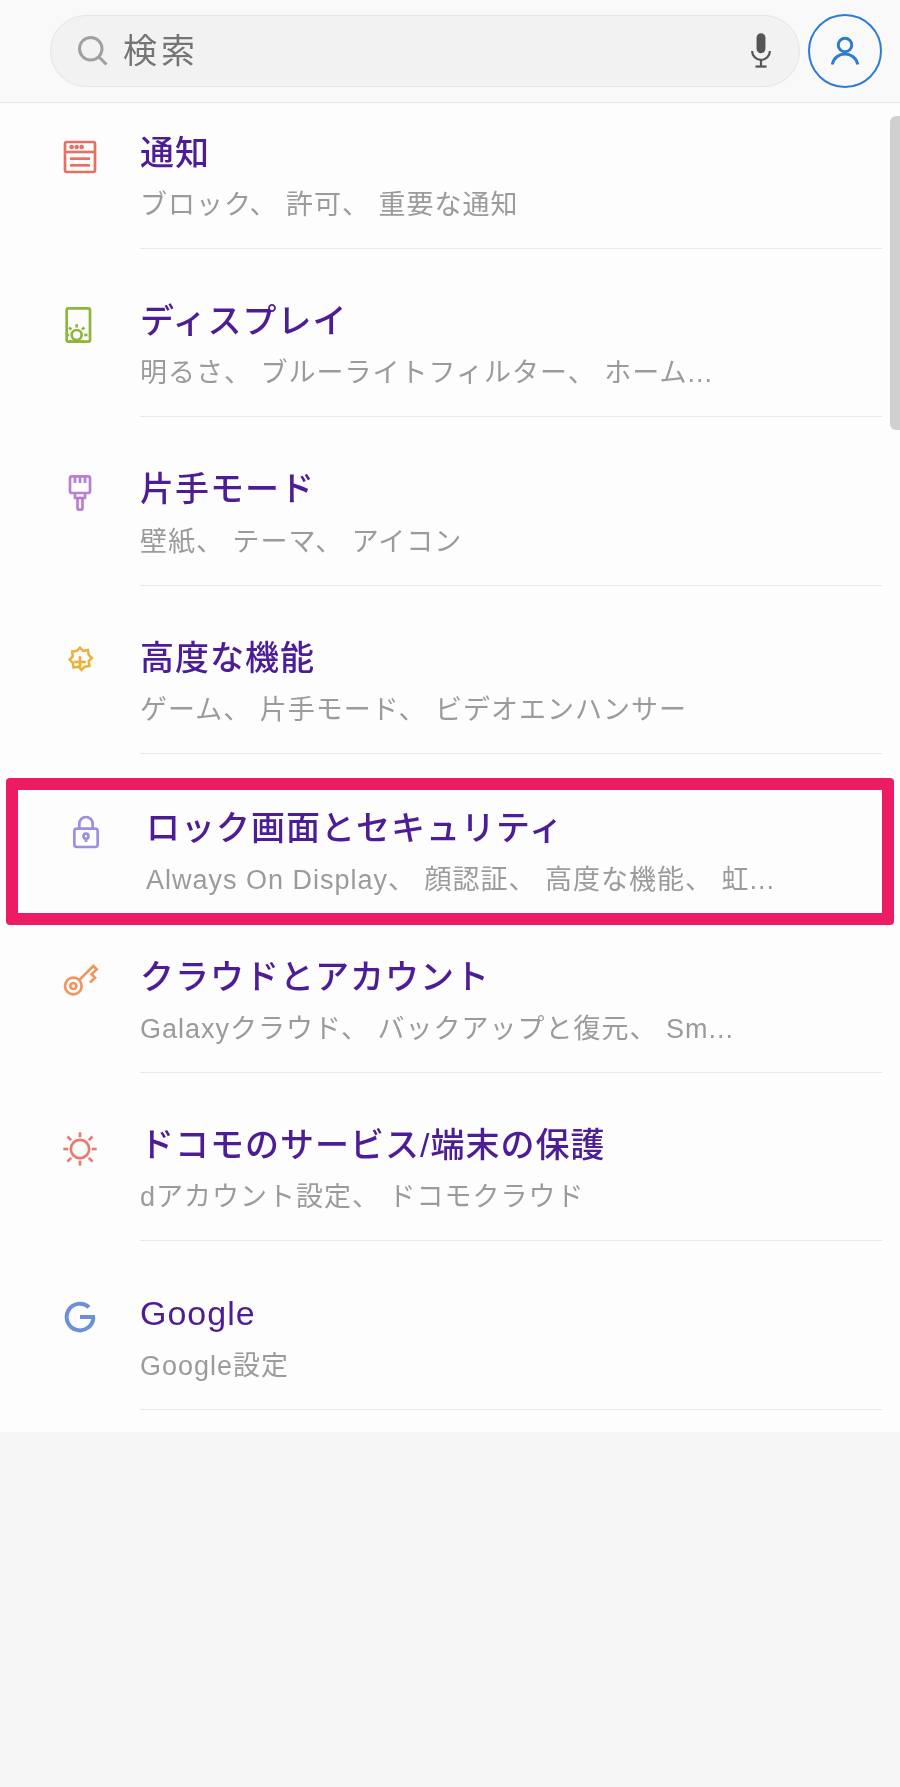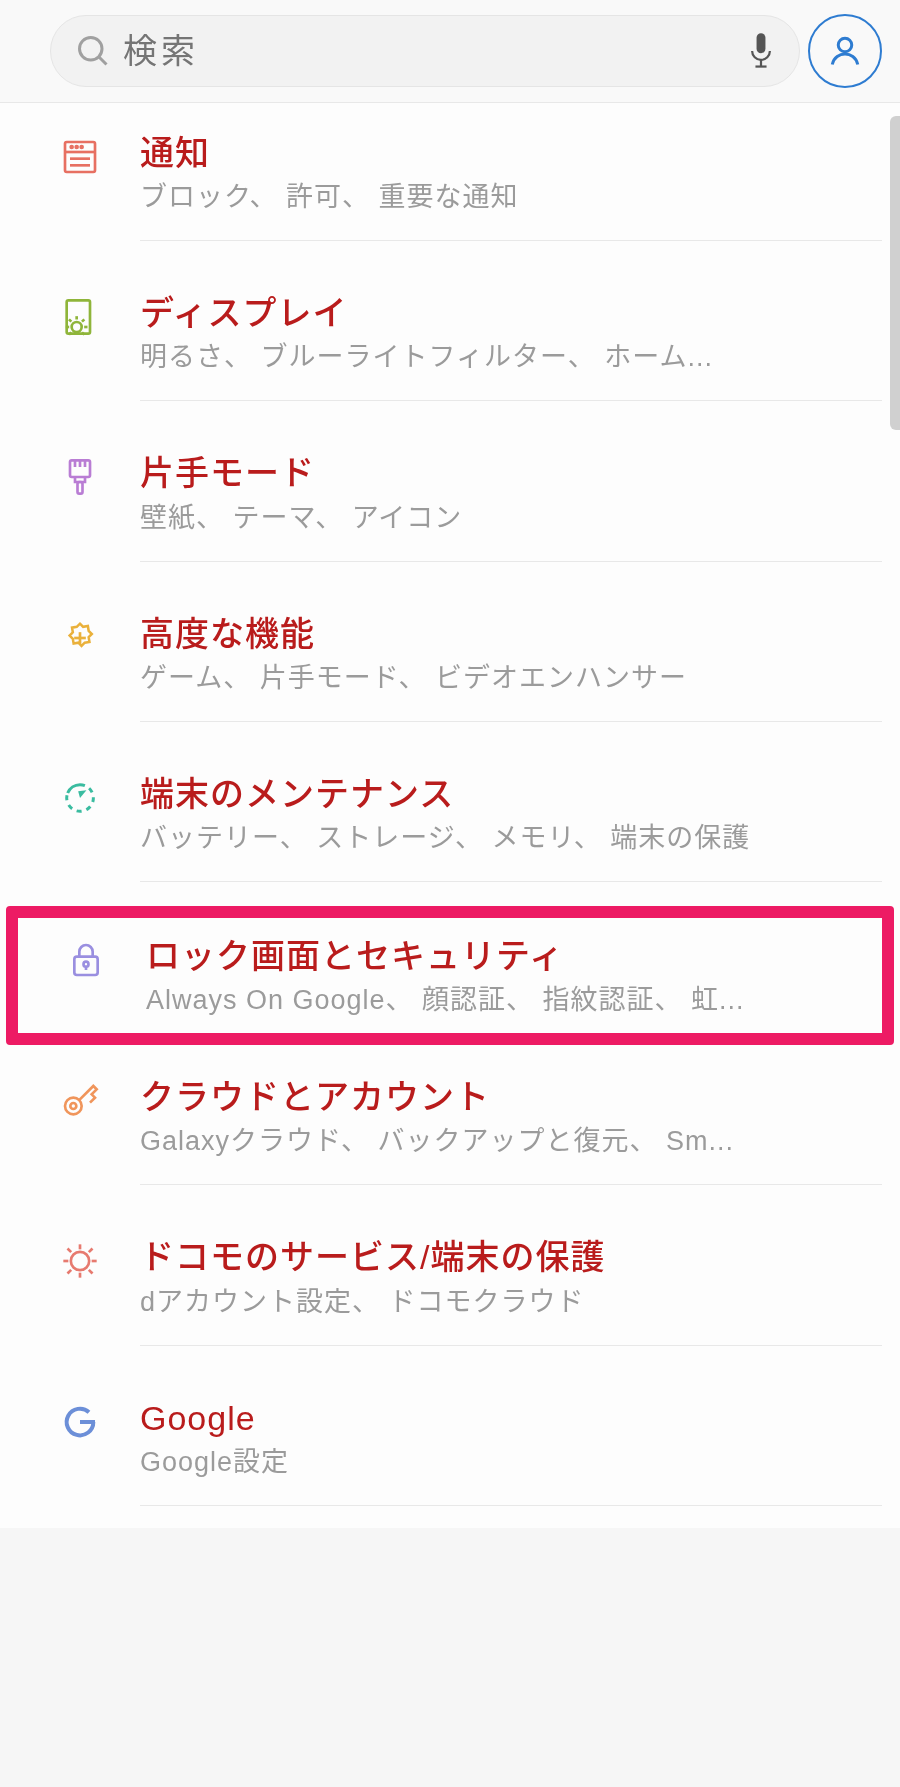--- a/index.html
+++ b/index.html
@@ -12,22 +12,22 @@
     .search-input { flex:1; border:none; background:transparent; font-size:34px; color:#888; margin-left:12px; outline:none; letter-spacing:4px; }
     .mic { width:28px; height:40px; flex-shrink:0; }
     .avatar-circle { width:74px; height:74px; border:2.5px solid #2e7cd1; border-radius:50%; display:flex; align-items:center; justify-content:center; flex-shrink:0; }
     .avatar-circle svg { width:36px; height:36px; }
 
     .list { background:#fdfdfd; }
     .row { display:flex; align-items:flex-start; padding:28px 18px 22px 50px; cursor:pointer; }
     .icon-slot { width:60px; display:flex; justify-content:center; padding-top:6px; flex-shrink:0; }
     .icon-slot svg { width:40px; height:40px; }
     .text-col { flex:1; margin-left:30px; min-width:0; border-bottom:1px solid #e8e8e8; padding-bottom:26px; padding-right:10px; }
-    .title { font-size:34px; color:#b91c1c; font-weight:500; letter-spacing:1px; line-height:1.3; }
-    .subtitle { font-size:27px; color:#9b9b9b; margin-top:0; white-space:nowrap; overflow:hidden; text-overflow:ellipsis; letter-spacing:1px; }
+    .title { font-size:34px; color:#4c1d95; font-weight:500; letter-spacing:1px; line-height:1.3; }
+    .subtitle { font-size:27px; color:#9b9b9b; margin-top:8px; white-space:nowrap; overflow:hidden; text-overflow:ellipsis; letter-spacing:1px; }
 
     .highlight { border:12px solid #ed1b64; border-radius:4px; margin:2px 6px; padding:16px 6px 10px 38px; }
     .highlight .text-col { border-bottom:none; padding-bottom:6px; }
 
     .scroll-stub { position:absolute; right:0; top:116px; width:10px; height:314px; background:#d0d0d0; border-radius:6px 0 0 6px; }
   </style>
 </head>
 <body>
 
 <div class="app" style="position:relative;">
@@ -121,47 +121,34 @@
             <line x1="12" y1="8.5" x2="12" y2="15.5"></line>
             <line x1="8.5" y1="12" x2="15.5" y2="12"></line>
           </svg>
         </div>
       <div class="text-col">
           <div class="title">高度な機能</div>
           <div class="subtitle">ゲーム、 片手モード、 ビデオエンハンサー</div>
         </div>
     </div>
 
-    <div class="row">
-      <div class="icon-slot">
-          <svg viewBox="0 0 24 24" fill="none" stroke="#3abca0" stroke-width="1.8">
-            <path d="M12 4a8 8 0 1 1-7.4 5" stroke-dasharray="3 3"></path>
-            <path d="M12 4a8 8 0 0 0-7.4 5"></path>
-            <path d="M9 9l3 3 1-6z" fill="#3abca0" stroke="none" transform="rotate(30 12 12)"></path>
-          </svg>
-        </div>
-      <div class="text-col">
-          <div class="title">端末のメンテナンス</div>
-          <div class="subtitle">バッテリー、 ストレージ、 メモリ、 端末の保護</div>
-        </div>
-    </div>
 
 
     <div class="row highlight">
       <div class="icon-slot">
           <svg viewBox="0 0 24 24" fill="none" stroke="#9a8fe0" stroke-width="1.6">
             <rect x="5" y="10" width="14" height="11" rx="1.5"></rect>
             <path d="M8 10V7a4 4 0 0 1 8 0v3"></path>
             <circle cx="12" cy="14.5" r="1.5"></circle>
             <line x1="12" y1="16" x2="12" y2="18"></line>
           </svg>
         </div>
       <div class="text-col">
           <div class="title">ロック画面とセキュリティ</div>
-          <div class="subtitle">Always On Google、 顔認証、 指紋認証、 虹...</div>
+          <div class="subtitle">Always On Display、 顔認証、 高度な機能、 虹...</div>
         </div>
     </div>
 
     <div class="row">
       <div class="icon-slot">
           <svg viewBox="0 0 24 24" fill="none" stroke="#f0955b" stroke-width="1.6">
             <circle cx="8" cy="15" r="5"></circle>
             <circle cx="8" cy="15" r="1.8"></circle>
             <path d="M11.5 11.5L20 3l2 2-3 3 2 2-3 3"></path>
           </svg>

